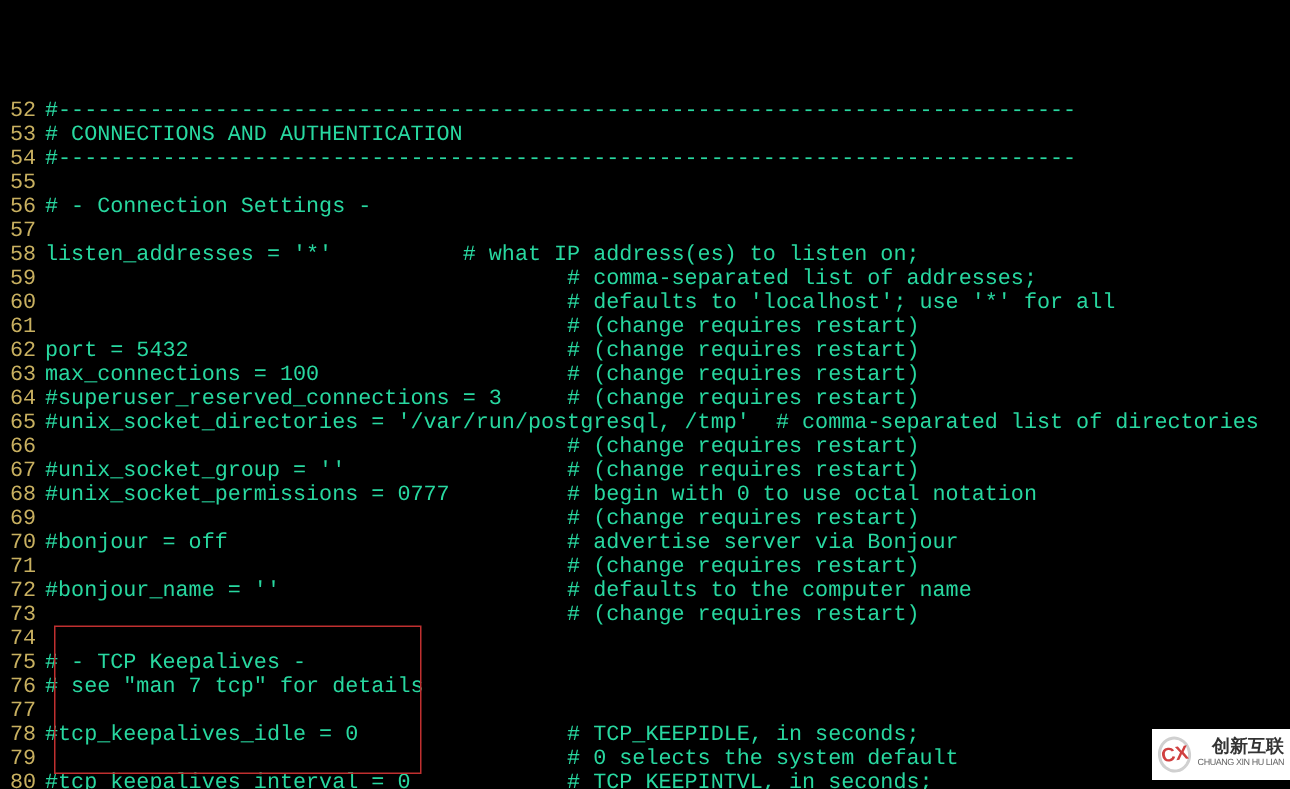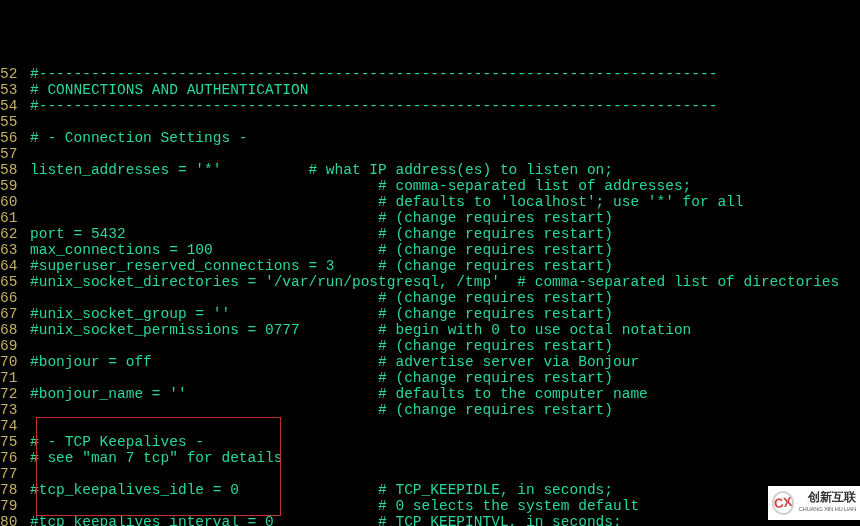--- a/index.html
+++ b/index.html
@@ -17,21 +17,21 @@
   .editor {
     position: relative;
     padding-top: 2px;
   }
   .line {
     display: flex;
     height: 16px;
   }
   .gutter {
     width: 30px;
-    text-align: left;
+    text-align: right;
     color: #c8b060;
     padding-right: 6px;
     flex-shrink: 0;
     user-select: none;
   }
   .code {
     color: #28d8a0;
     flex: 1;
   }
   .highlight-box {

